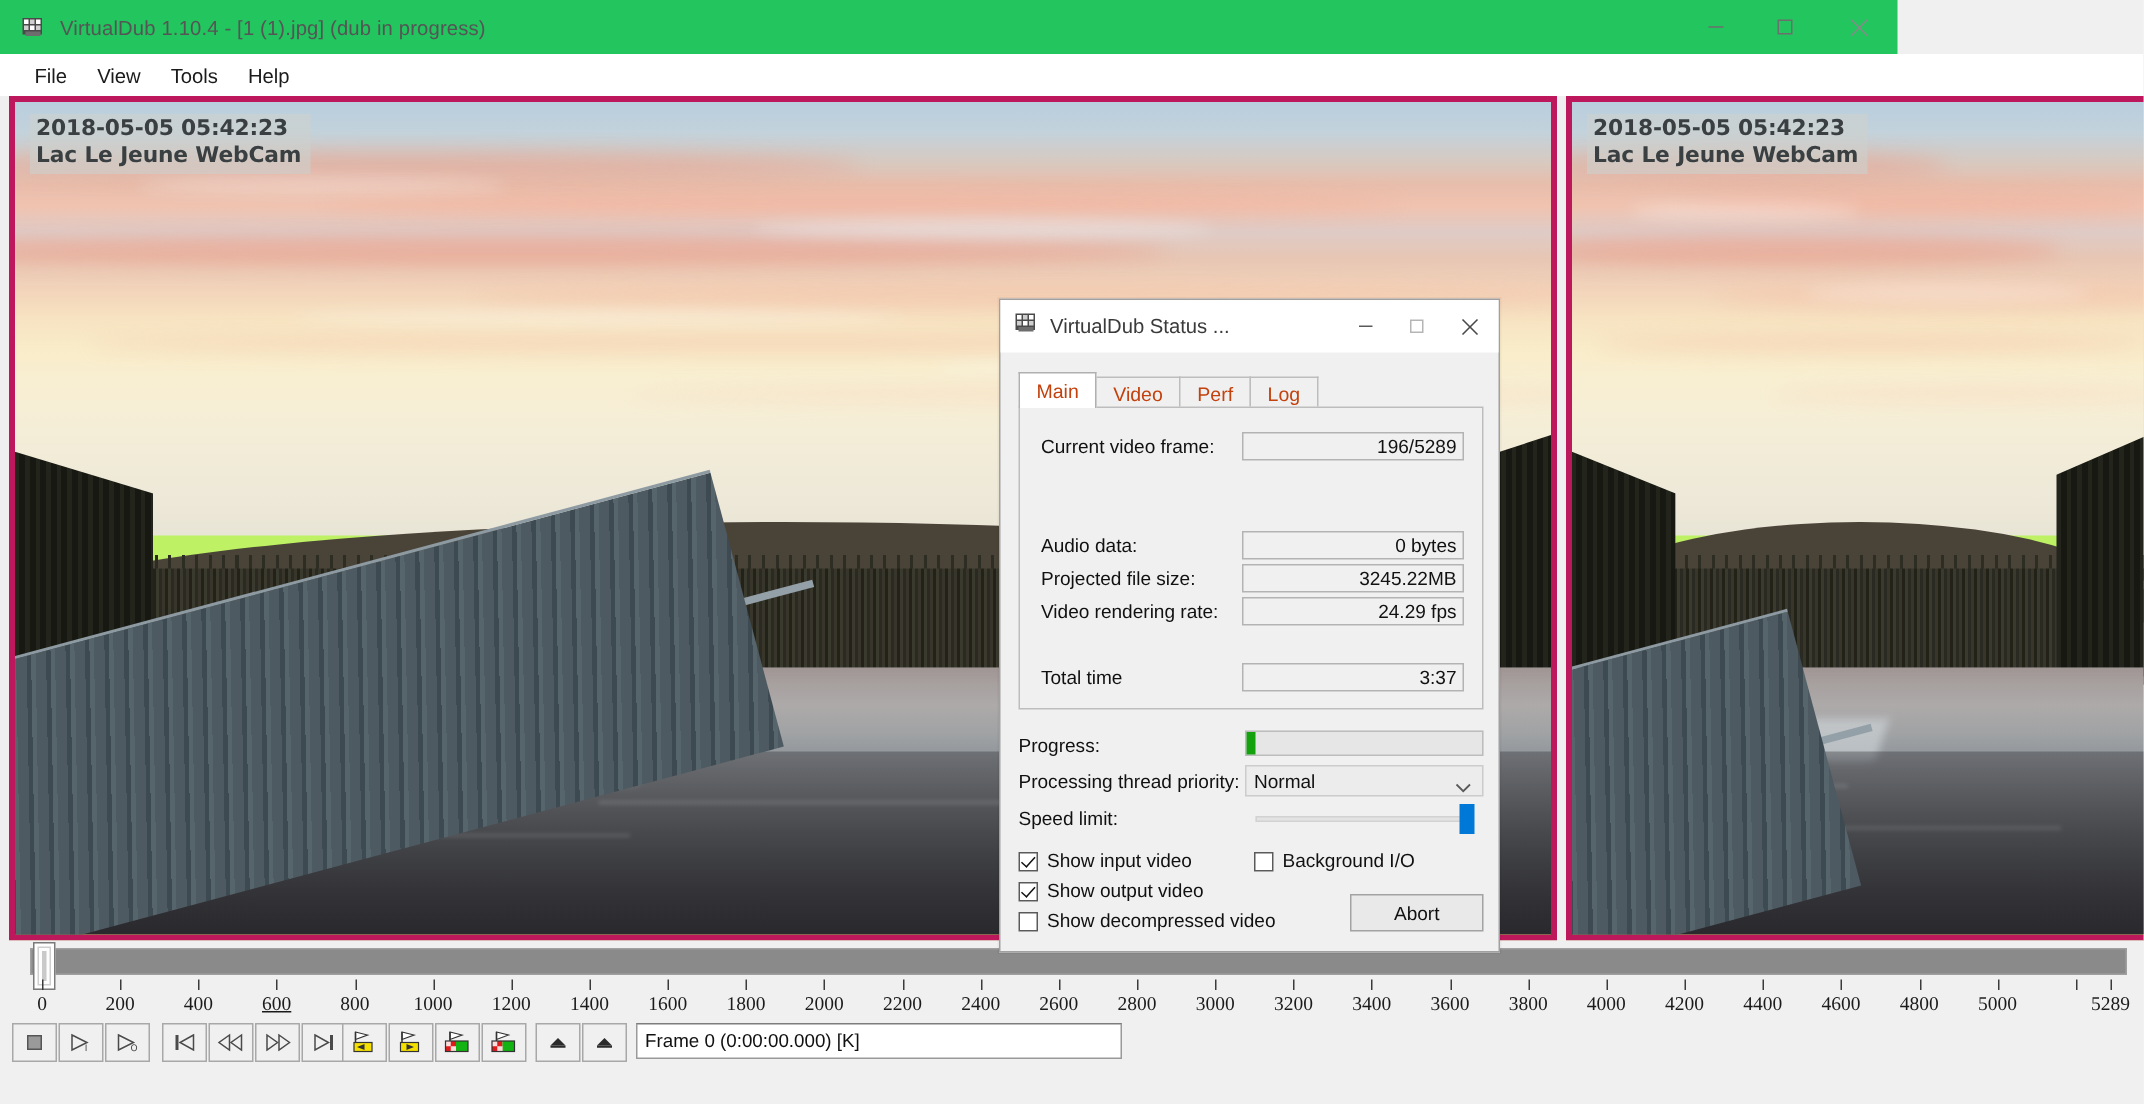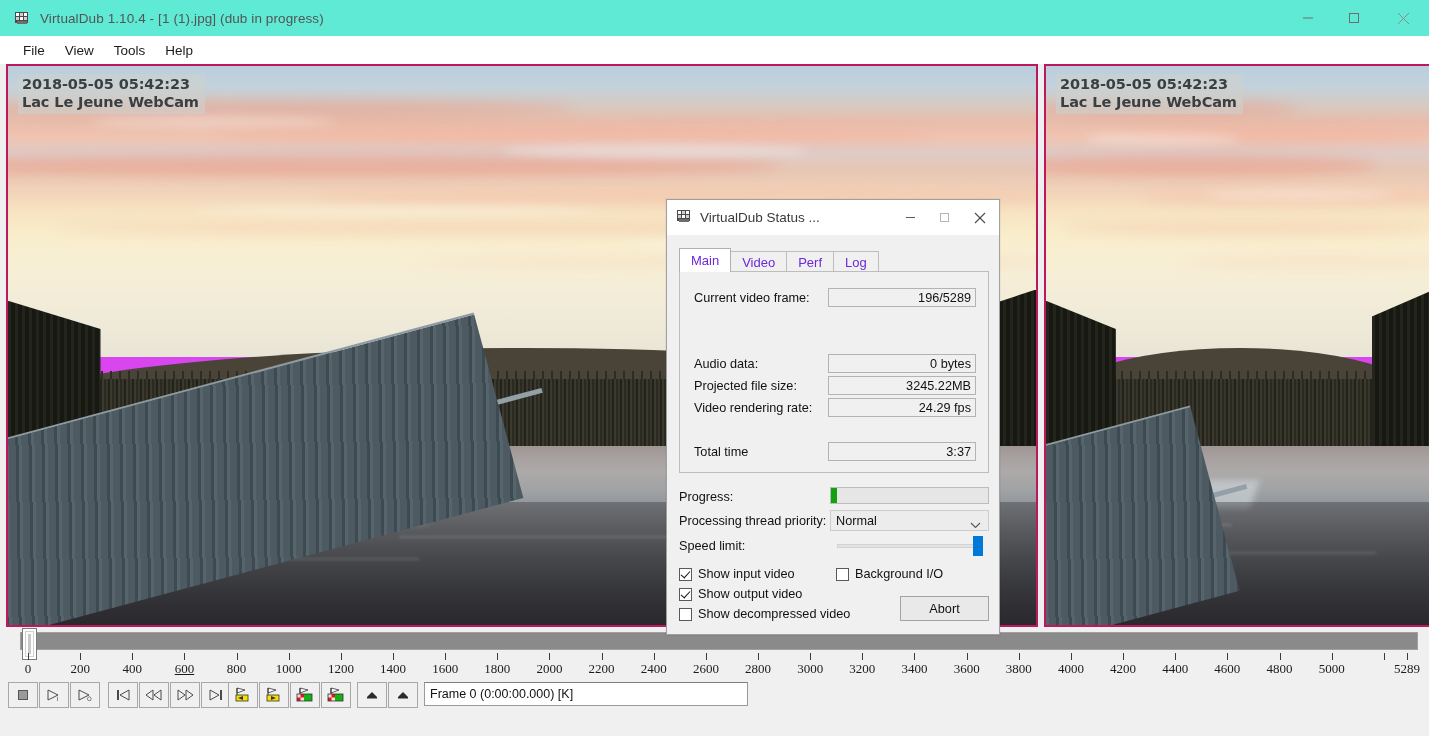--- a/index.html
+++ b/index.html
@@ -11,22 +11,22 @@
   }
   #app {
     position: relative;
     width: 1429px; height: 736px;
     background: #f0f0f0;
   }
 
   
   .titlebar {
     position: absolute; left: 0; top: 0;
-    width: 1429px; height: 36px;
-    background: #5eead4;
+    width: 1265px; height: 36px;
+    background: #22c55e;
     display: flex; align-items: center;
   }
   .tb-icon {
     width: 16px; height: 16px; margin-left: 14px; margin-right: 10px;
     position: relative; flex: none;
   }
   .film-icon {
     width: 16px; height: 16px;
     display: block;
   }
@@ -60,22 +60,22 @@
   
   .panes {
     position: absolute; left: 0; top: 64px;
     width: 1429px; height: 563px;
     background: #efefef;
   }
   .pane {
     position: absolute; top: 0;
     height: 563px;
     overflow: hidden;
-    background: #d946ef;
-    border: 2px solid #be185d;
+    background: #bef264;
+    border: 4px solid #be185d;
     box-sizing: border-box;
   }
   .pane-in  { left: 6px;    width: 1032px; }
   .pane-out { left: 1044px; width: 392px; }
 
   
   .scene { position: absolute; inset: 0; overflow: hidden; }
   .sky {
     position: absolute; left: 0; top: 0; width: 100%; height: 52%;
     background:
@@ -328,21 +328,21 @@
   }
   .dwbtn.close { width: 38px; }
 
   .tabs {
     position: absolute; left: 12px; top: 49px;
     height: 23px; display: flex; align-items: flex-end;
   }
   .tab {
     height: 21px; padding: 0 11px;
     display: flex; align-items: center;
-    font-size: 13px; color: #6d28d9;
+    font-size: 13px; color: #c2410c;
     background: #f0f0f0;
     border: 1px solid #bdbdbd;
     border-bottom: none;
     margin-right: -1px;
     box-sizing: border-box;
   }
   .tab.active {
     background: #ffffff;
     height: 24px;
     border-color: #b0b0b0;

